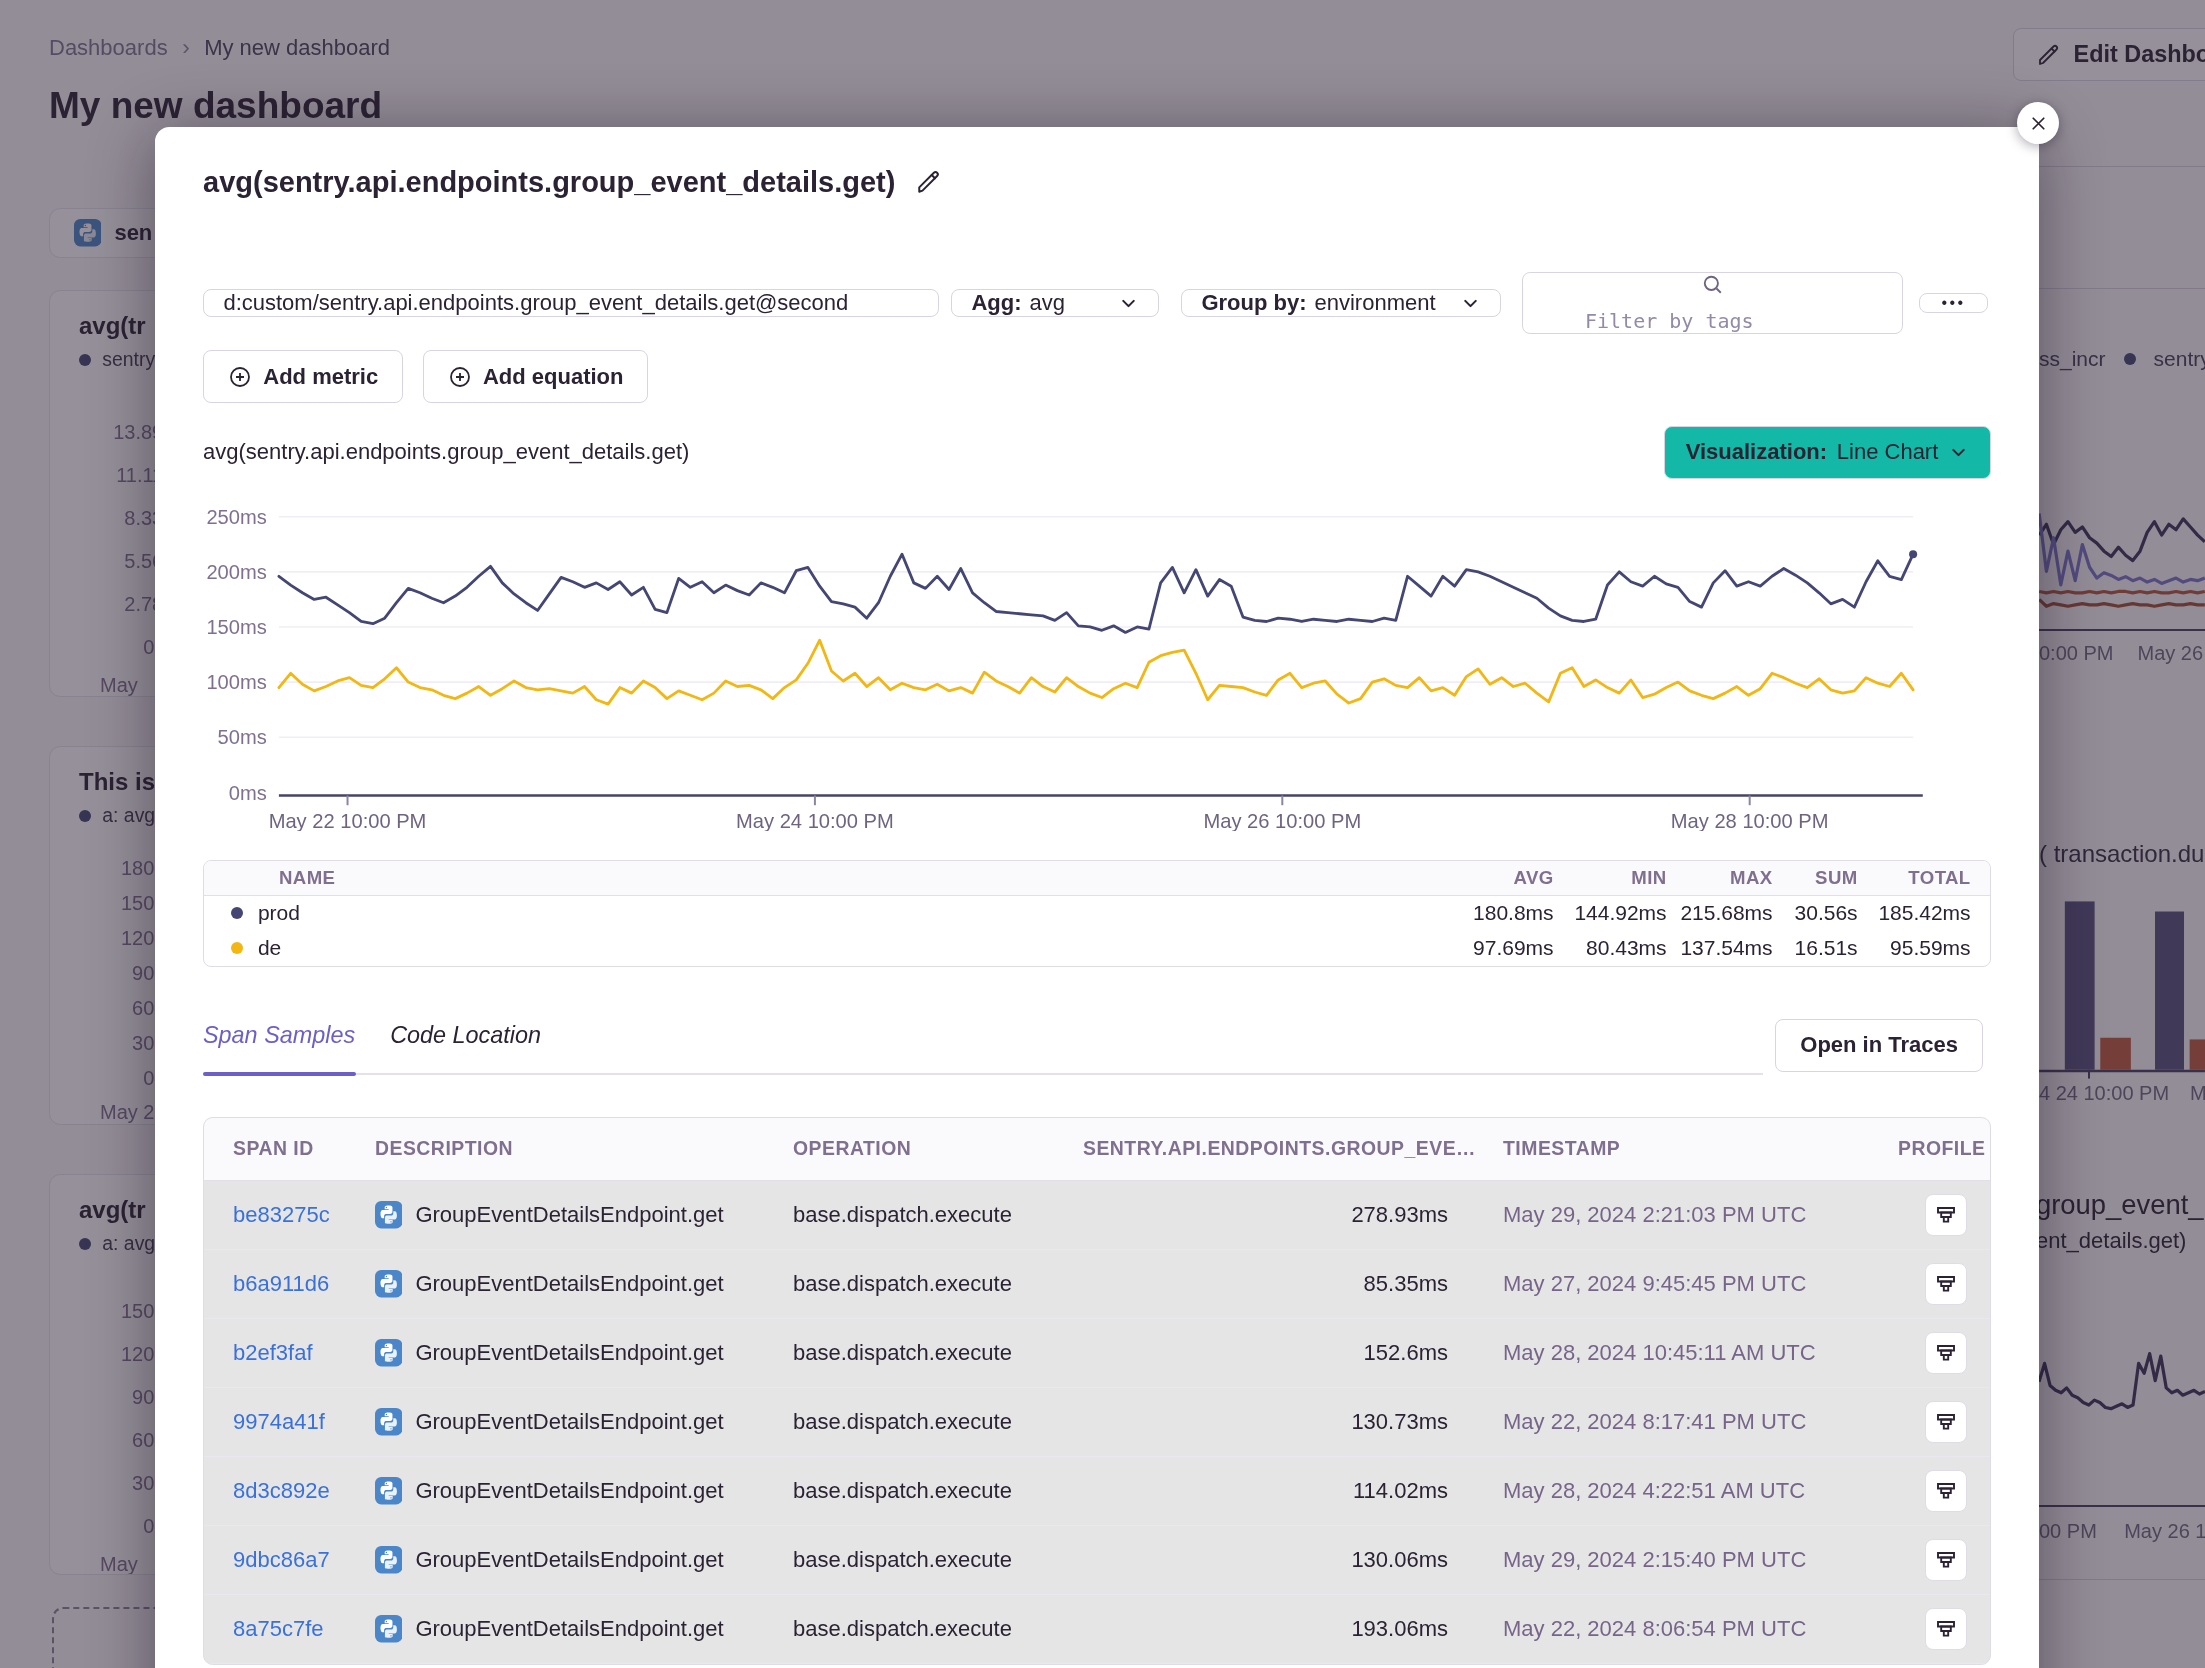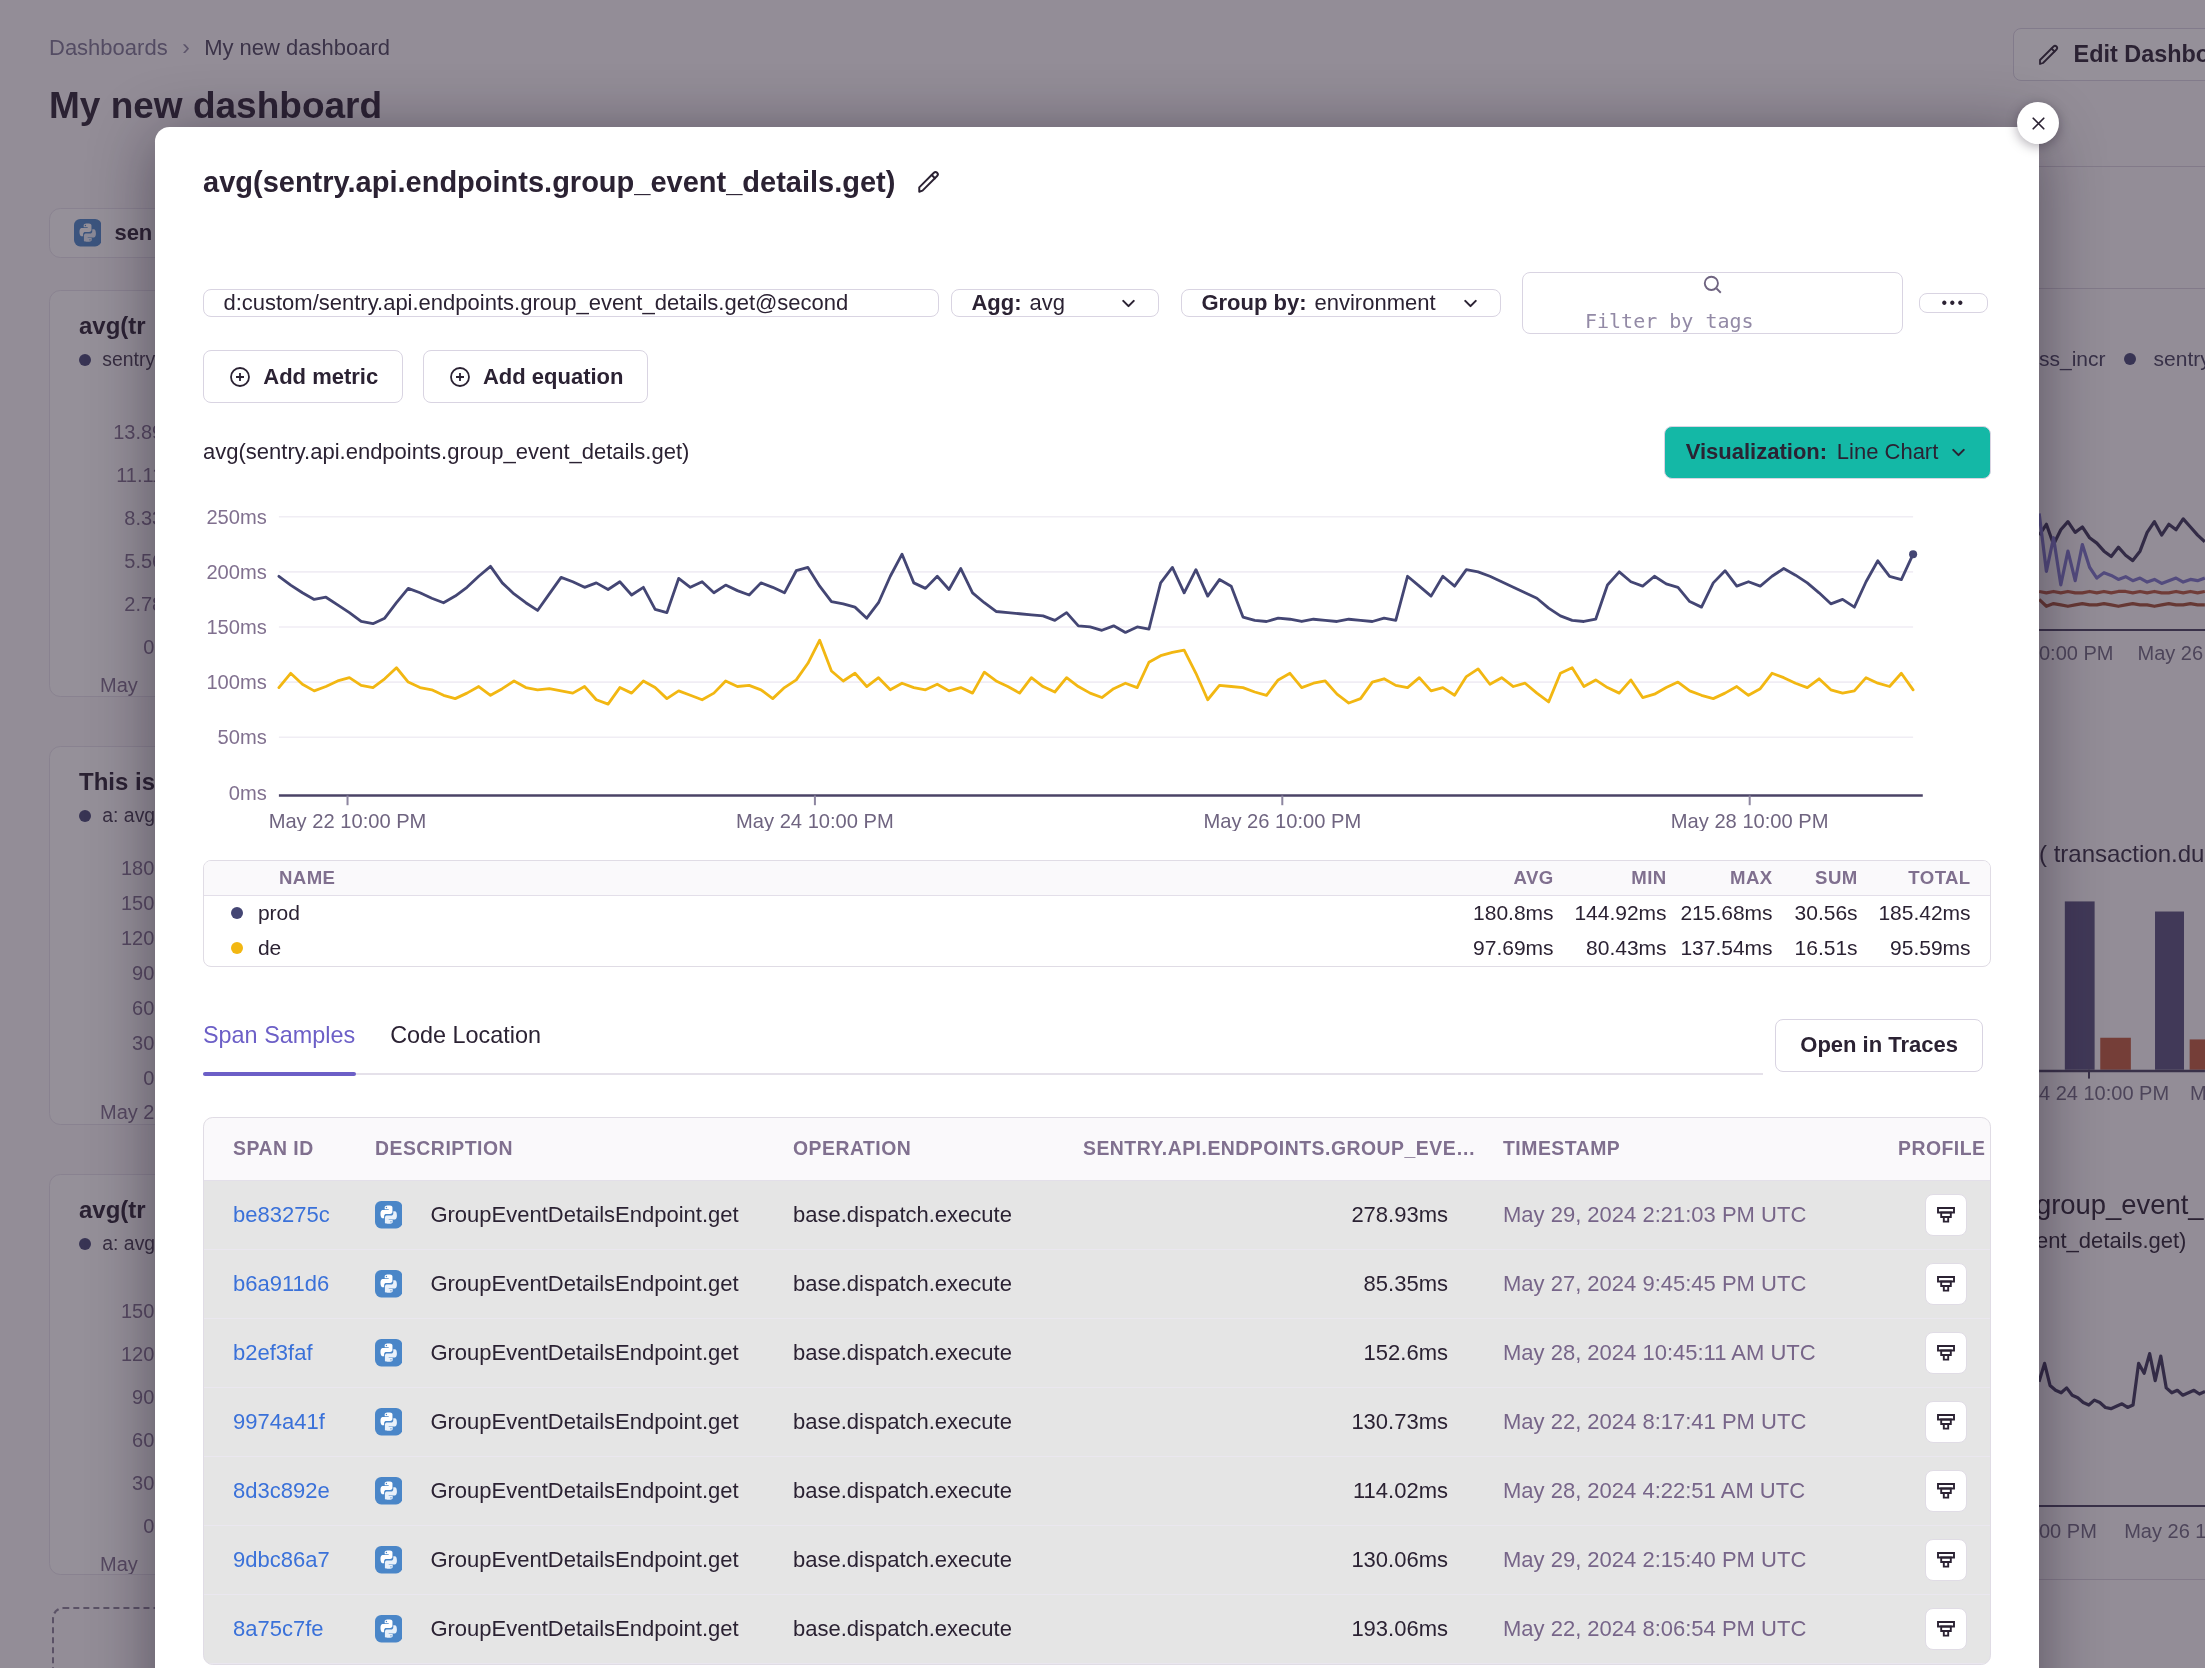--- a/index.html
+++ b/index.html
@@ -101,41 +101,41 @@
   .sum-head { height:35px; background:#faf9fb; border-bottom:1.2px solid #e3dfe9; font-size:18.6px; font-weight:700;
     color:#80708f; letter-spacing:0.4px; }
   .sum-head .h-name { padding-left:75px; }
   .sum-head div { text-align:right; }
   .sum-row { height:35px; font-size:21px; color:#2b2233; }
   .sum-row div { text-align:right; }
   .sum-name { display:flex; align-items:center; gap:14.5px; padding-left:27.4px; text-align:left !important; }
 
   
   .tabs-row { margin-top:55px; position:relative; height:53px; }
-  .tabs { display:flex; gap:35px; }
+  .tabs { display:flex; gap:35px;font-style:italic; }
   .tab { font-size:23.4px; cursor:pointer; }
   .tab.active { color:#6c5fc7; font-weight:500; }
   .tab.inactive { color:#2b2233; }
   .tabs-divider { position:absolute; left:0; bottom:0; width:1560px; height:1.6px; background:#e5e1ea; }
   .tab-underline { position:absolute; left:0; bottom:-0.8px; width:153px; height:4px; background:#6c5fc7; border-radius:2.4px; }
   .traces-btn { position:absolute; right:8px; top:-3.2px; height:53px; border:1.2px solid #d9d4e2; border-radius:8px;
     background:#fff; font-size:22px; font-weight:700; color:#2b2233; padding:0 24px; cursor:pointer; }
 
   
   .samples { margin-top:42px; border:1.2px solid #e0dce5; border-radius:9.7px; overflow:hidden; background:#e5e5e5; }
   .s-grid { display:grid; grid-template-columns:142px 418px 290px 365px 450px 1fr; align-items:center;
     padding-left:29px; padding-right:22.6px; }
   .s-head { height:63px; background:#faf9fb; border-bottom:1.2px solid #e3dfe9; font-size:19.4px; font-weight:700;
     color:#80708f; letter-spacing:0.5px; }
   .s-head .h-right { text-align:right; }
   .s-head .h-ts { padding-left:55px; }
   .s-row { height:69px; border-bottom:1.2px solid #eae7ef; font-size:22px; }
   .s-row:last-child { border-bottom:1.2px solid #eae7ef; }
   .s-id { color:#3a71d9; text-decoration:none; cursor:pointer; }
-  .s-desc { display:flex; align-items:center; gap:28px; color:#2b2233; }
+  .s-desc { display:flex; align-items:center; gap:13px; color:#2b2233; }
   .s-op { color:#2b2233; }
   .s-val { text-align:right; color:#2b2233; }
   .s-ts { padding-left:55px; color:#776589; }
   .s-prof { text-align:right; }
   .prof-btn { width:42px; height:42px; border:1.2px solid #e0dce5; border-radius:8px; background:#fff; cursor:pointer;
     display:inline-flex; align-items:center; justify-content:center; }
   .prof-btn svg { width:24px; height:24px; }
 </style>
 </head>
 <body>

